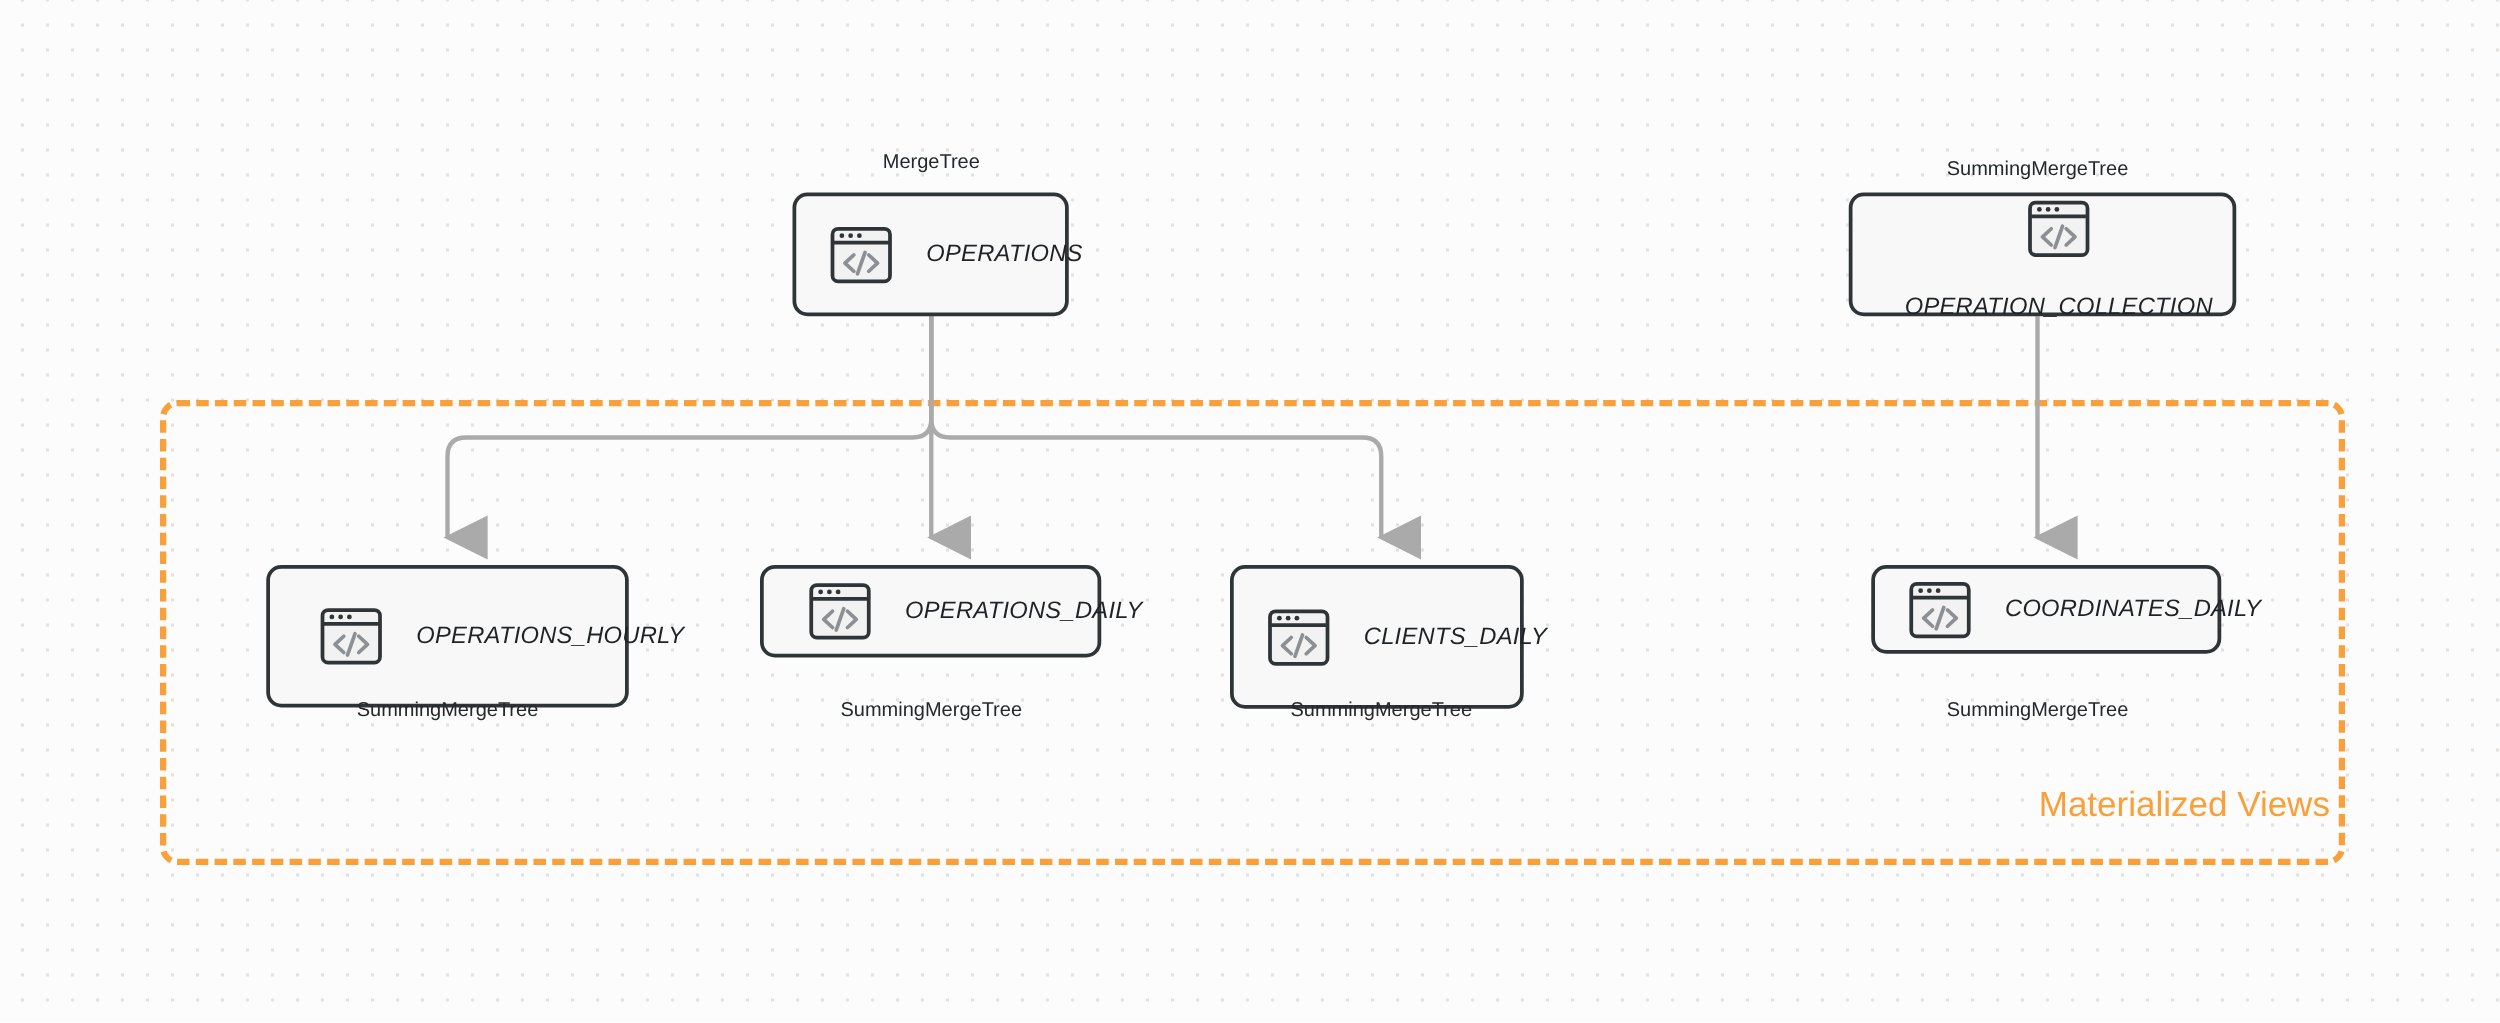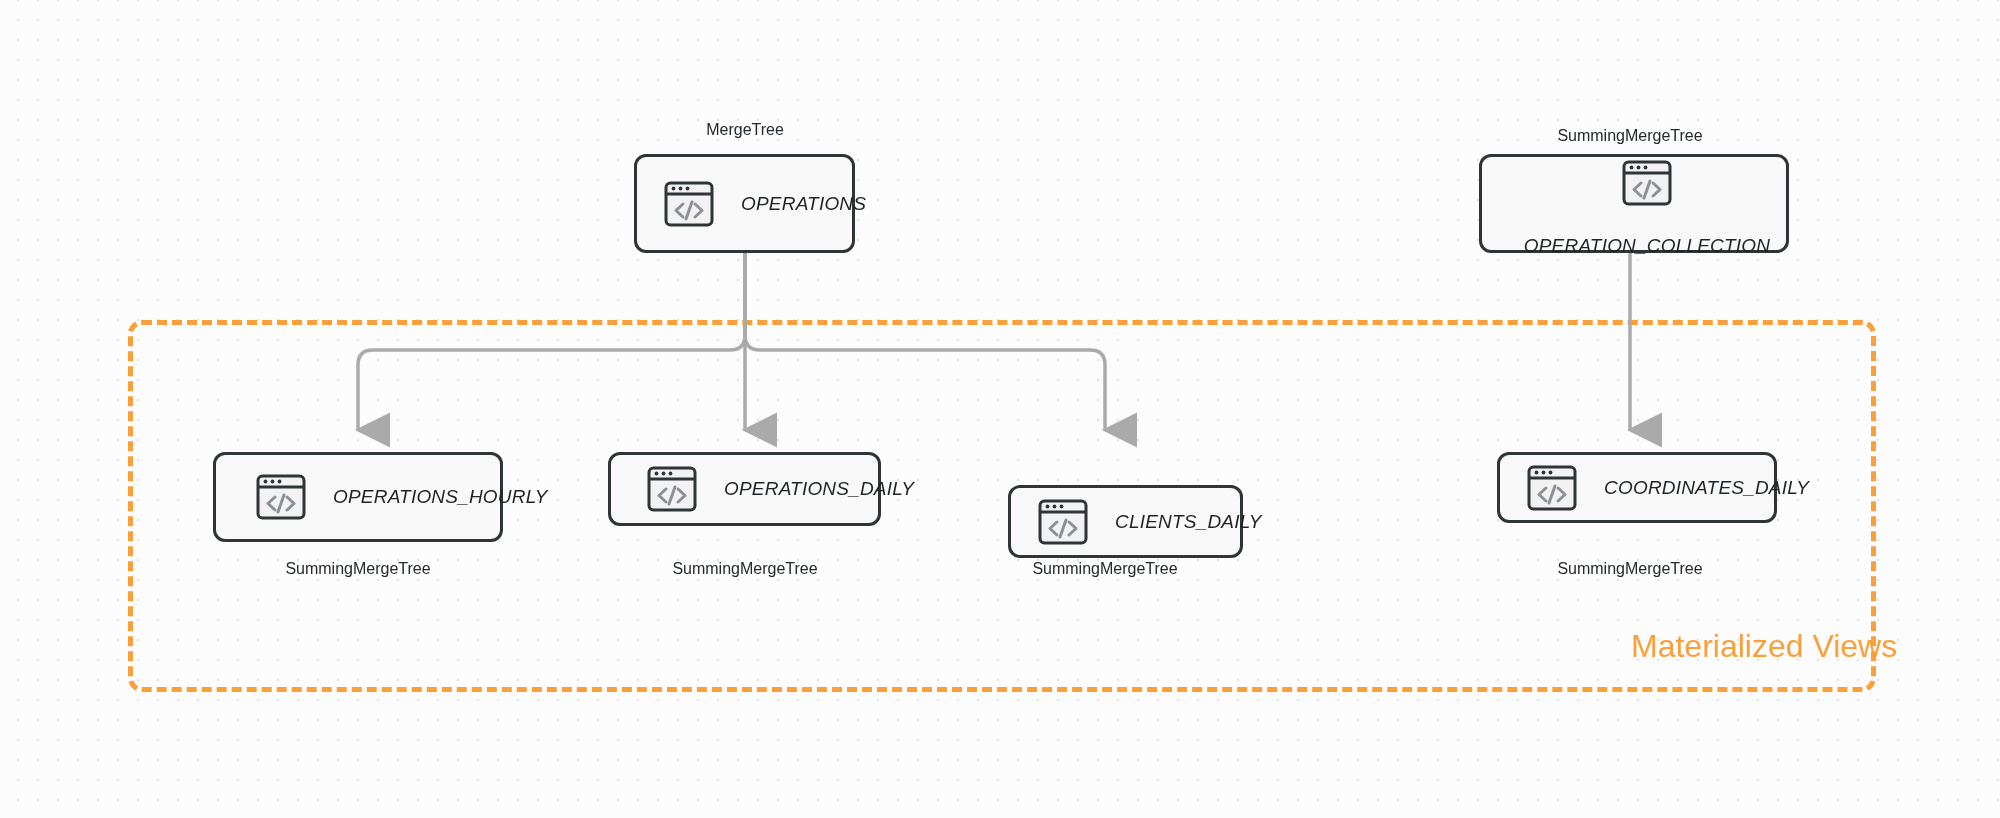--- a/index.html
+++ b/index.html
@@ -31,21 +31,21 @@
   
   .mv-group {
     position: absolute;
     border: 5px dashed #f9a03a;
     border-radius: 14px;
     box-sizing: border-box;
   }
   .mv-label {
     position: absolute;
     color: #f9a03a;
-    font-size: 32px;
+    font-size: 28px;
     font-family: "Liberation Sans", sans-serif;
     white-space: nowrap;
   }
 
   
   .node {
     position: absolute;
     box-sizing: border-box;
     background: #f8f8f8;
     border: 3.5px solid #2f3437;
@@ -132,21 +132,21 @@
       <circle cx="10.5" cy="10.5" r="1.9" fill="#2f3437"></circle>
       <circle cx="17.5" cy="10.5" r="1.9" fill="#2f3437"></circle>
       <circle cx="24.5" cy="10.5" r="1.9" fill="#2f3437"></circle>
       <path d="M20 26 L13 32.5 L20 39" fill="none" stroke="#8c9094" stroke-width="3" stroke-linecap="round" stroke-linejoin="round"></path>
       <path d="M32 26 L39 32.5 L32 39" fill="none" stroke="#8c9094" stroke-width="3" stroke-linecap="round" stroke-linejoin="round"></path>
       <path d="M29 24 L23 41" fill="none" stroke="#8c9094" stroke-width="3" stroke-linecap="round"></path>
     </svg>
     <span class="node-title">OPERATION_COLLECTION</span>
   </div>
 
-  <div class="node" style="left:213px; top:452px; width:290px; height:90px;padding-left:39px;">
+  <div class="node" style="left:213px; top:452px; width:290px; height:114px;padding-left:39px;">
     <svg class="node-icon" viewBox="0 0 52 52" xmlns="http://www.w3.org/2000/svg">
       <rect x="3" y="5" width="46" height="42" rx="4.5" ry="4.5" fill="#f2f2f2" stroke="#2f3437" stroke-width="3"></rect>
       <path d="M3 16 L49 16" stroke="#2f3437" stroke-width="3"></path>
       <circle cx="10.5" cy="10.5" r="1.9" fill="#2f3437"></circle>
       <circle cx="17.5" cy="10.5" r="1.9" fill="#2f3437"></circle>
       <circle cx="24.5" cy="10.5" r="1.9" fill="#2f3437"></circle>
       <path d="M20 26 L13 32.5 L20 39" fill="none" stroke="#8c9094" stroke-width="3" stroke-linecap="round" stroke-linejoin="round"></path>
       <path d="M32 26 L39 32.5 L32 39" fill="none" stroke="#8c9094" stroke-width="3" stroke-linecap="round" stroke-linejoin="round"></path>
       <path d="M29 24 L23 41" fill="none" stroke="#8c9094" stroke-width="3" stroke-linecap="round"></path>
     </svg>
@@ -164,21 +164,21 @@
       <circle cx="24.5" cy="10.5" r="1.9" fill="#2f3437"></circle>
       <path d="M20 26 L13 32.5 L20 39" fill="none" stroke="#8c9094" stroke-width="3" stroke-linecap="round" stroke-linejoin="round"></path>
       <path d="M32 26 L39 32.5 L32 39" fill="none" stroke="#8c9094" stroke-width="3" stroke-linecap="round" stroke-linejoin="round"></path>
       <path d="M29 24 L23 41" fill="none" stroke="#8c9094" stroke-width="3" stroke-linecap="round"></path>
     </svg>
     <span class="node-title">OPERATIONS_DAILY</span>
   </div>
 
   <div class="engine-label" style="left:745px; top:560px;">SummingMergeTree</div>
 
-  <div class="node" style="left:1008px; top:452px; width:235px; height:73px;margin-top:33px;">
+  <div class="node" style="left:984px; top:452px; width:235px; height:115px;">
     <svg class="node-icon" viewBox="0 0 52 52" xmlns="http://www.w3.org/2000/svg">
       <rect x="3" y="5" width="46" height="42" rx="4.5" ry="4.5" fill="#f2f2f2" stroke="#2f3437" stroke-width="3"></rect>
       <path d="M3 16 L49 16" stroke="#2f3437" stroke-width="3"></path>
       <circle cx="10.5" cy="10.5" r="1.9" fill="#2f3437"></circle>
       <circle cx="17.5" cy="10.5" r="1.9" fill="#2f3437"></circle>
       <circle cx="24.5" cy="10.5" r="1.9" fill="#2f3437"></circle>
       <path d="M20 26 L13 32.5 L20 39" fill="none" stroke="#8c9094" stroke-width="3" stroke-linecap="round" stroke-linejoin="round"></path>
       <path d="M32 26 L39 32.5 L32 39" fill="none" stroke="#8c9094" stroke-width="3" stroke-linecap="round" stroke-linejoin="round"></path>
       <path d="M29 24 L23 41" fill="none" stroke="#8c9094" stroke-width="3" stroke-linecap="round"></path>
     </svg>

